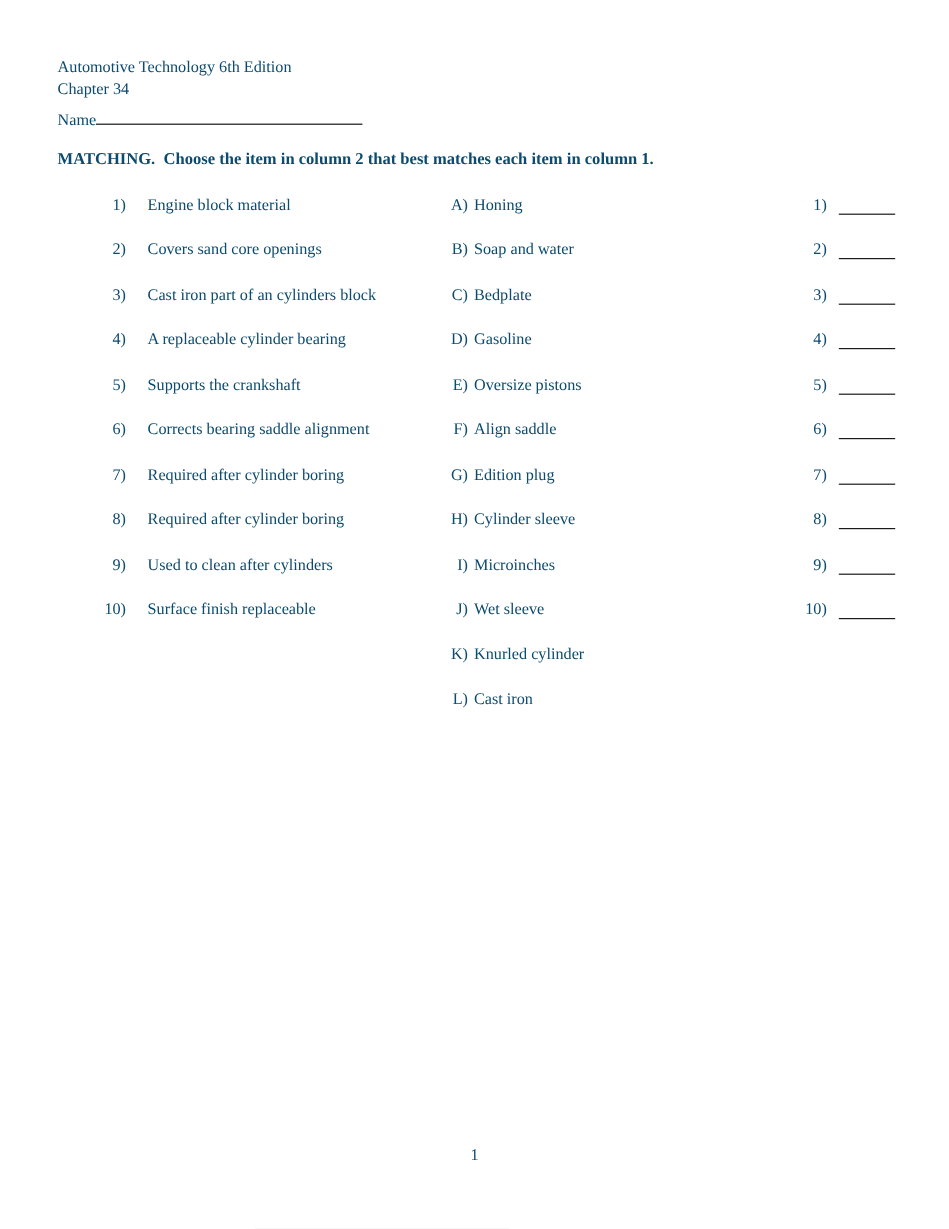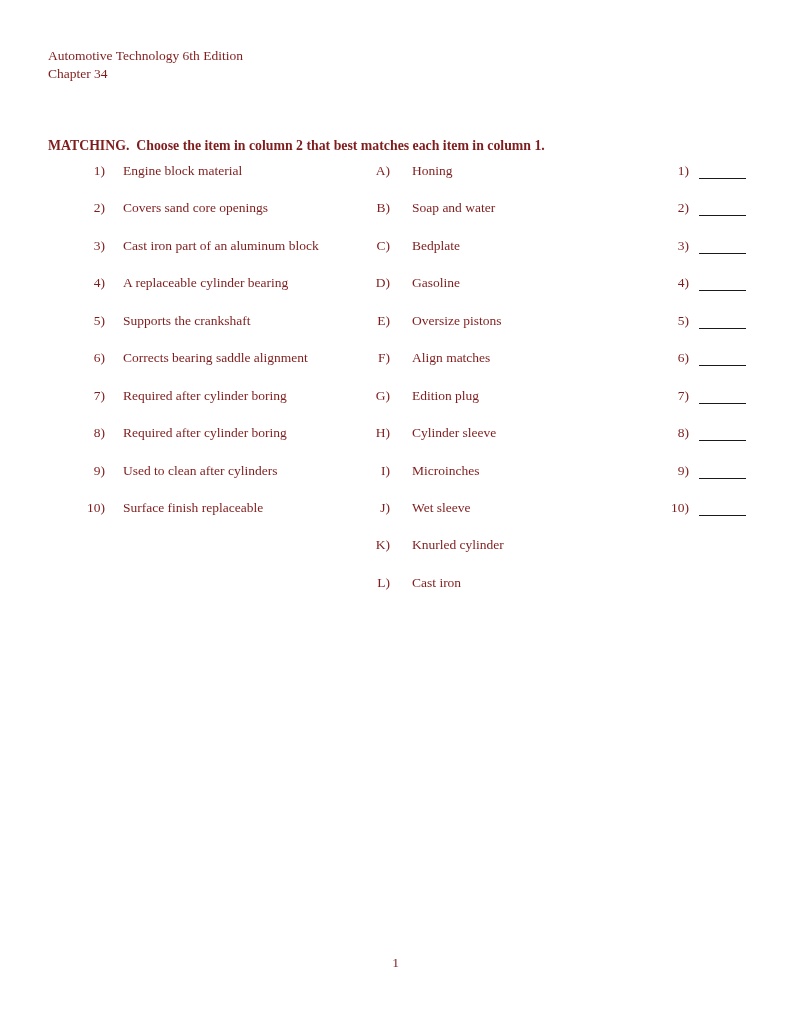--- a/index.html
+++ b/index.html
@@ -3,21 +3,21 @@
 <meta charset="utf-8">
 <style>
   html, body { margin: 0; padding: 0; background: #e8e8e8; }
   .page {
     position: relative;
     width: 791px;
     height: 1024px;
     margin: 0 auto;
     background: #ffffff;
     font-family: "Liberation Serif", serif;
-    color: #7f1d1d;
+    color: #0c4a6e;
     overflow: hidden;
   }
   .header {
     position: absolute;
     left: 48px;
     top: 47px;
     font-size: 13.5px;
     line-height: 17.5px;
   }
   .name-row {
@@ -29,21 +29,21 @@
   .name-line {
     display: inline-block;
     width: 222px;
     height: 14px;
     border-bottom: 1.3px solid #161616;
     vertical-align: baseline;
   }
   .instruction {
     position: absolute;
     left: 48px;
-    top: 138px;
+    top: 125px;
     font-size: 13.8px;
     font-weight: bold;
     white-space: pre-wrap;
   }
   .match-area {
     position: absolute;
     left: 0;
     top: 163px;
     width: 791px;
   }
@@ -54,21 +54,21 @@
   .row {
     height: 37.45px;
     display: flex;
     align-items: flex-start;
     font-size: 13.5px;
     line-height: 16px;
   }
   .col1 .num  { width: 35px; text-align: right; flex: 0 0 auto; }
   .col1 .txt  { margin-left: 18px; white-space: nowrap; }
   .col2 .letter { width: 32px; text-align: right; flex: 0 0 auto; }
-  .col2 .txt  { margin-left: 22px; white-space: nowrap; }
+  .col2 .txt  { margin-left: 5px; white-space: nowrap; }
   .col3 .num  { width: 36px; text-align: right; flex: 0 0 auto; }
   .answer-blank {
     display: inline-block;
     width: 47px;
     height: 15px;
     margin-left: 10px;
     border-bottom: 1.5px solid #1a1a1a;
   }
   .page-number {
     position: absolute;
@@ -82,40 +82,43 @@
 </head>
 <body>
 
 <div class="page">
 
   <div class="header">
     <div>Automotive Technology 6th Edition</div>
     <div>Chapter 34</div>
   </div>
 
+  <div class="name-row">
+    <span>Name</span><span class="name-line"></span>
+  </div>
 
   <div class="instruction">MATCHING.  Choose the item in column 2 that best matches each item in column 1.</div>
 
   <div class="match-area">
 
     <div class="col col1">
 
         <div class="row">
           <span class="num">1)</span>
           <span class="txt">Engine block material</span>
         </div>
 
         <div class="row">
           <span class="num">2)</span>
           <span class="txt">Covers sand core openings</span>
         </div>
 
         <div class="row">
           <span class="num">3)</span>
-          <span class="txt">Cast iron part of an aluminum block</span>
+          <span class="txt">Cast iron part of an cylinders block</span>
         </div>
 
         <div class="row">
           <span class="num">4)</span>
           <span class="txt">A replaceable cylinder bearing</span>
         </div>
 
         <div class="row">
           <span class="num">5)</span>
           <span class="txt">Supports the crankshaft</span>
@@ -169,21 +172,21 @@
           <span class="txt">Gasoline</span>
         </div>
 
         <div class="row">
           <span class="letter">E)</span>
           <span class="txt">Oversize pistons</span>
         </div>
 
         <div class="row">
           <span class="letter">F)</span>
-          <span class="txt">Align matches</span>
+          <span class="txt">Align saddle</span>
         </div>
 
         <div class="row">
           <span class="letter">G)</span>
           <span class="txt">Edition plug</span>
         </div>
 
         <div class="row">
           <span class="letter">H)</span>
           <span class="txt">Cylinder sleeve</span>

